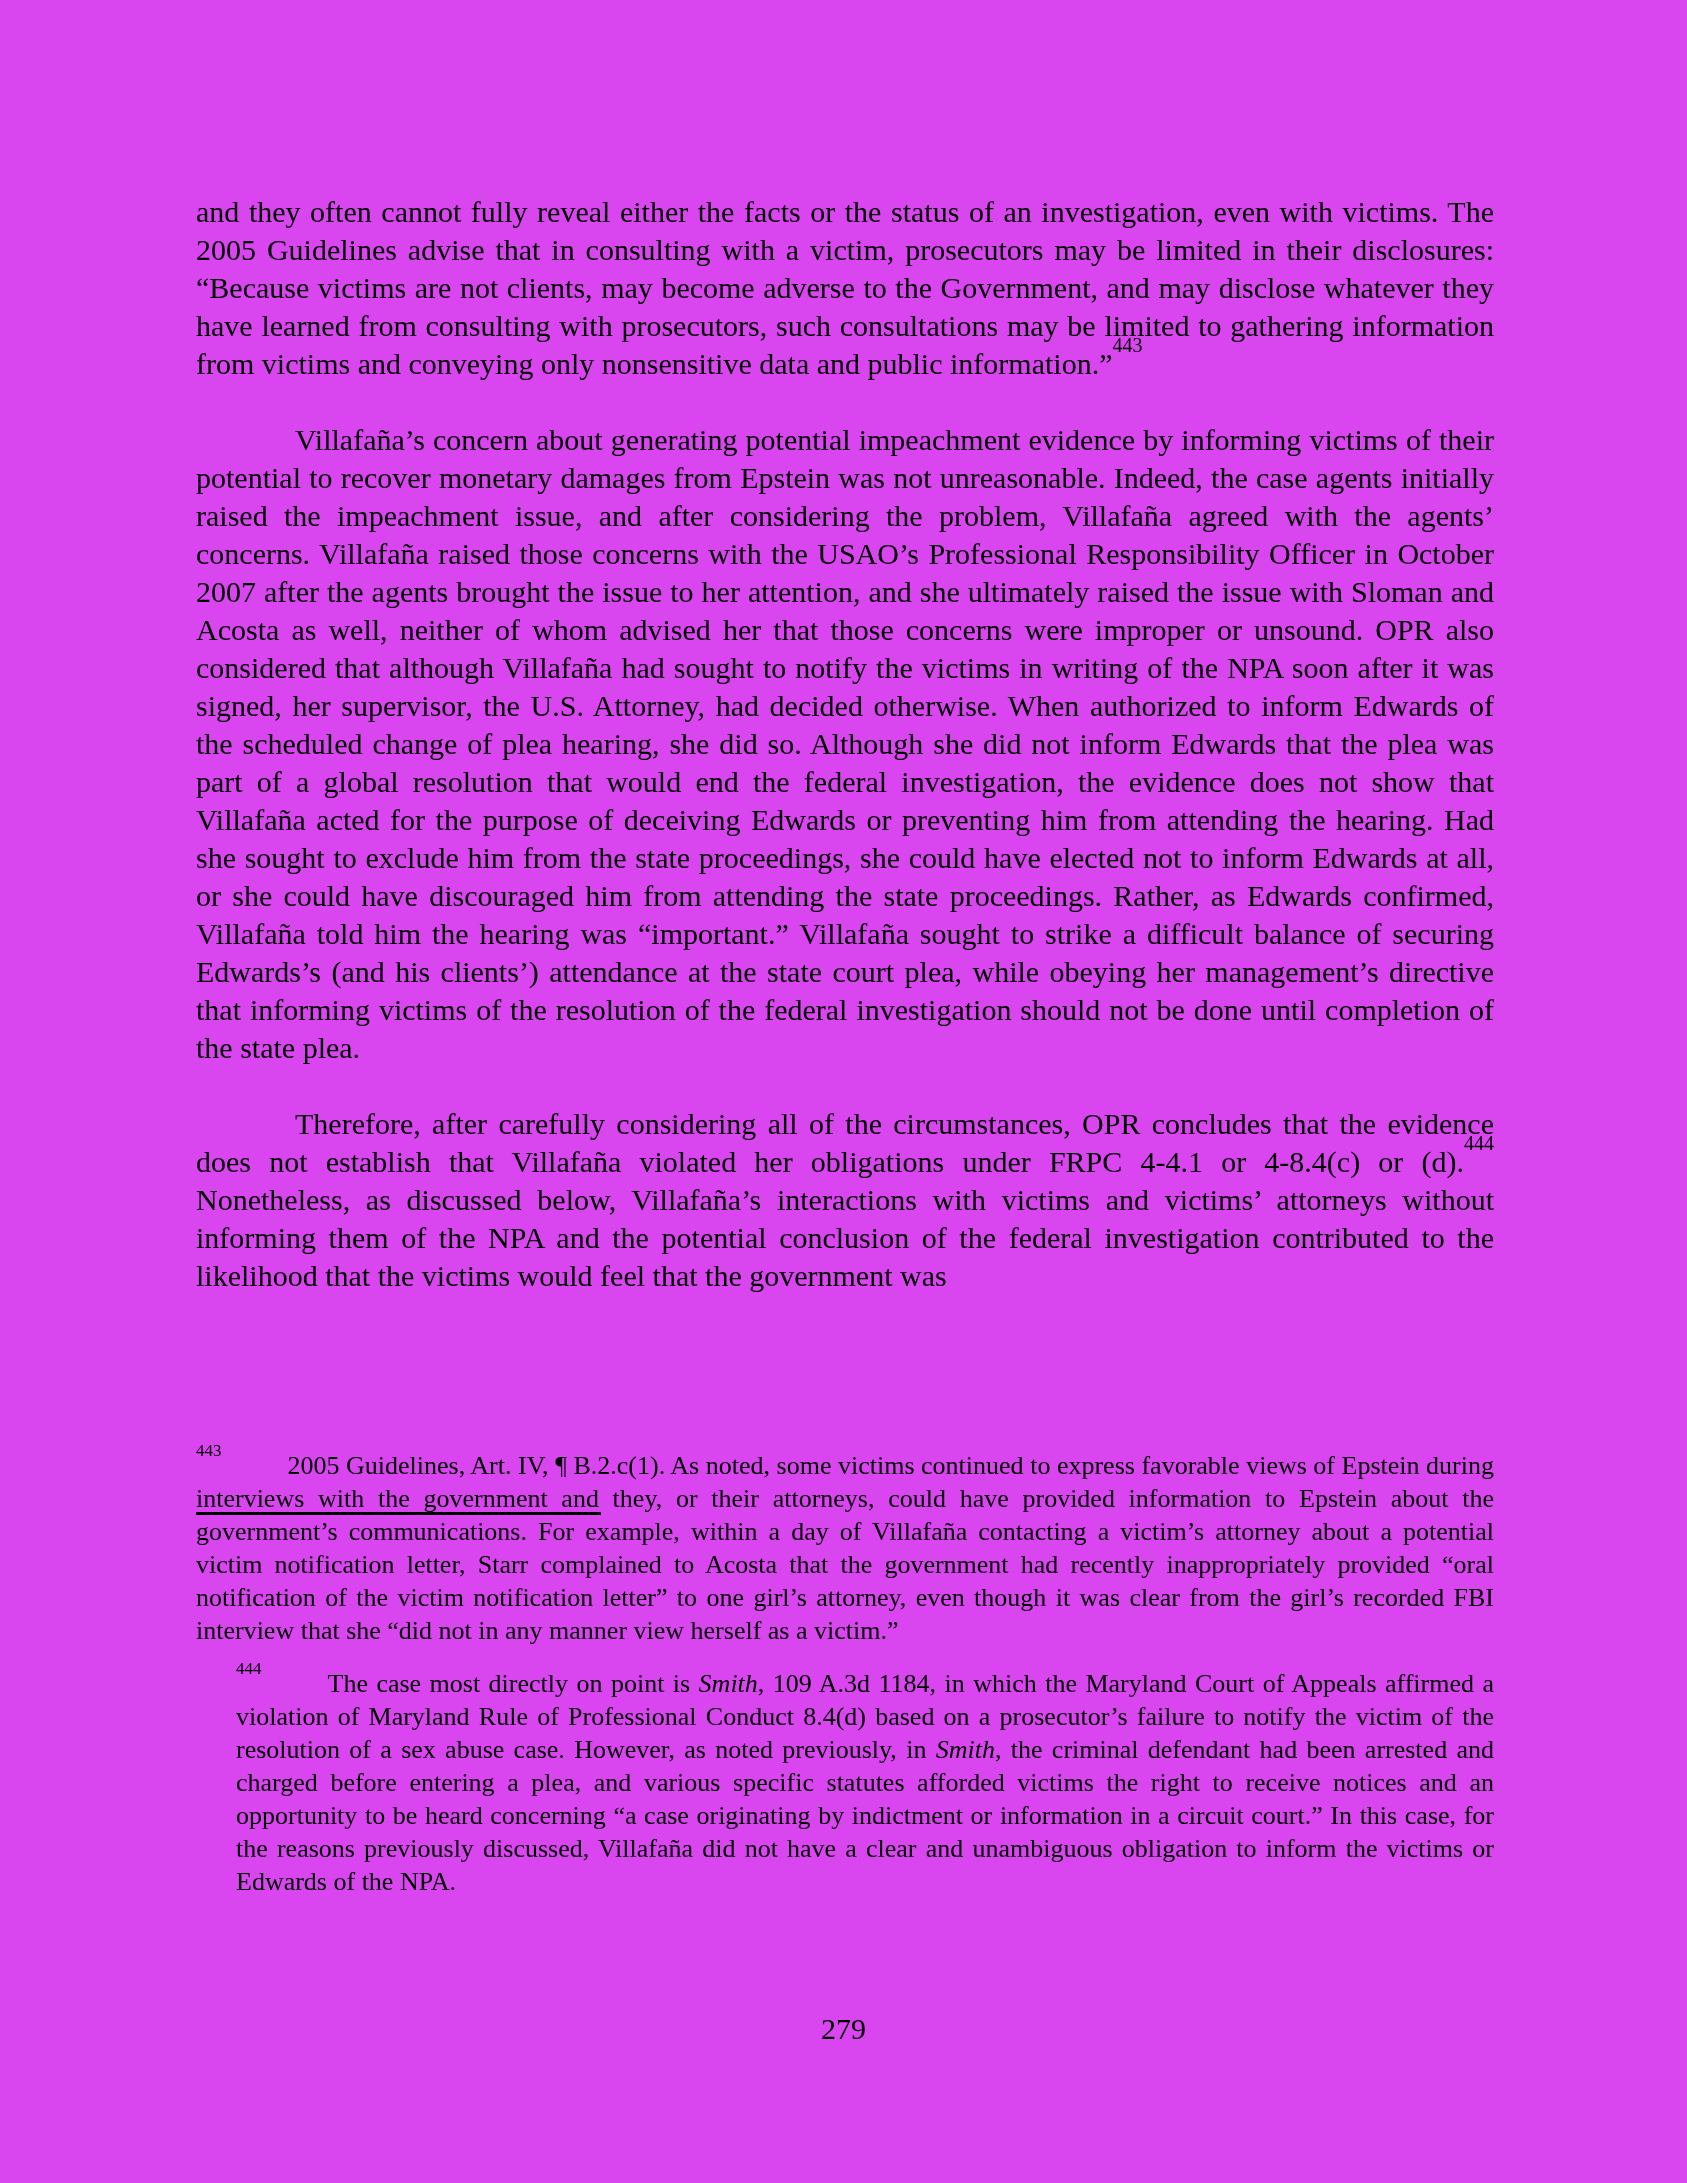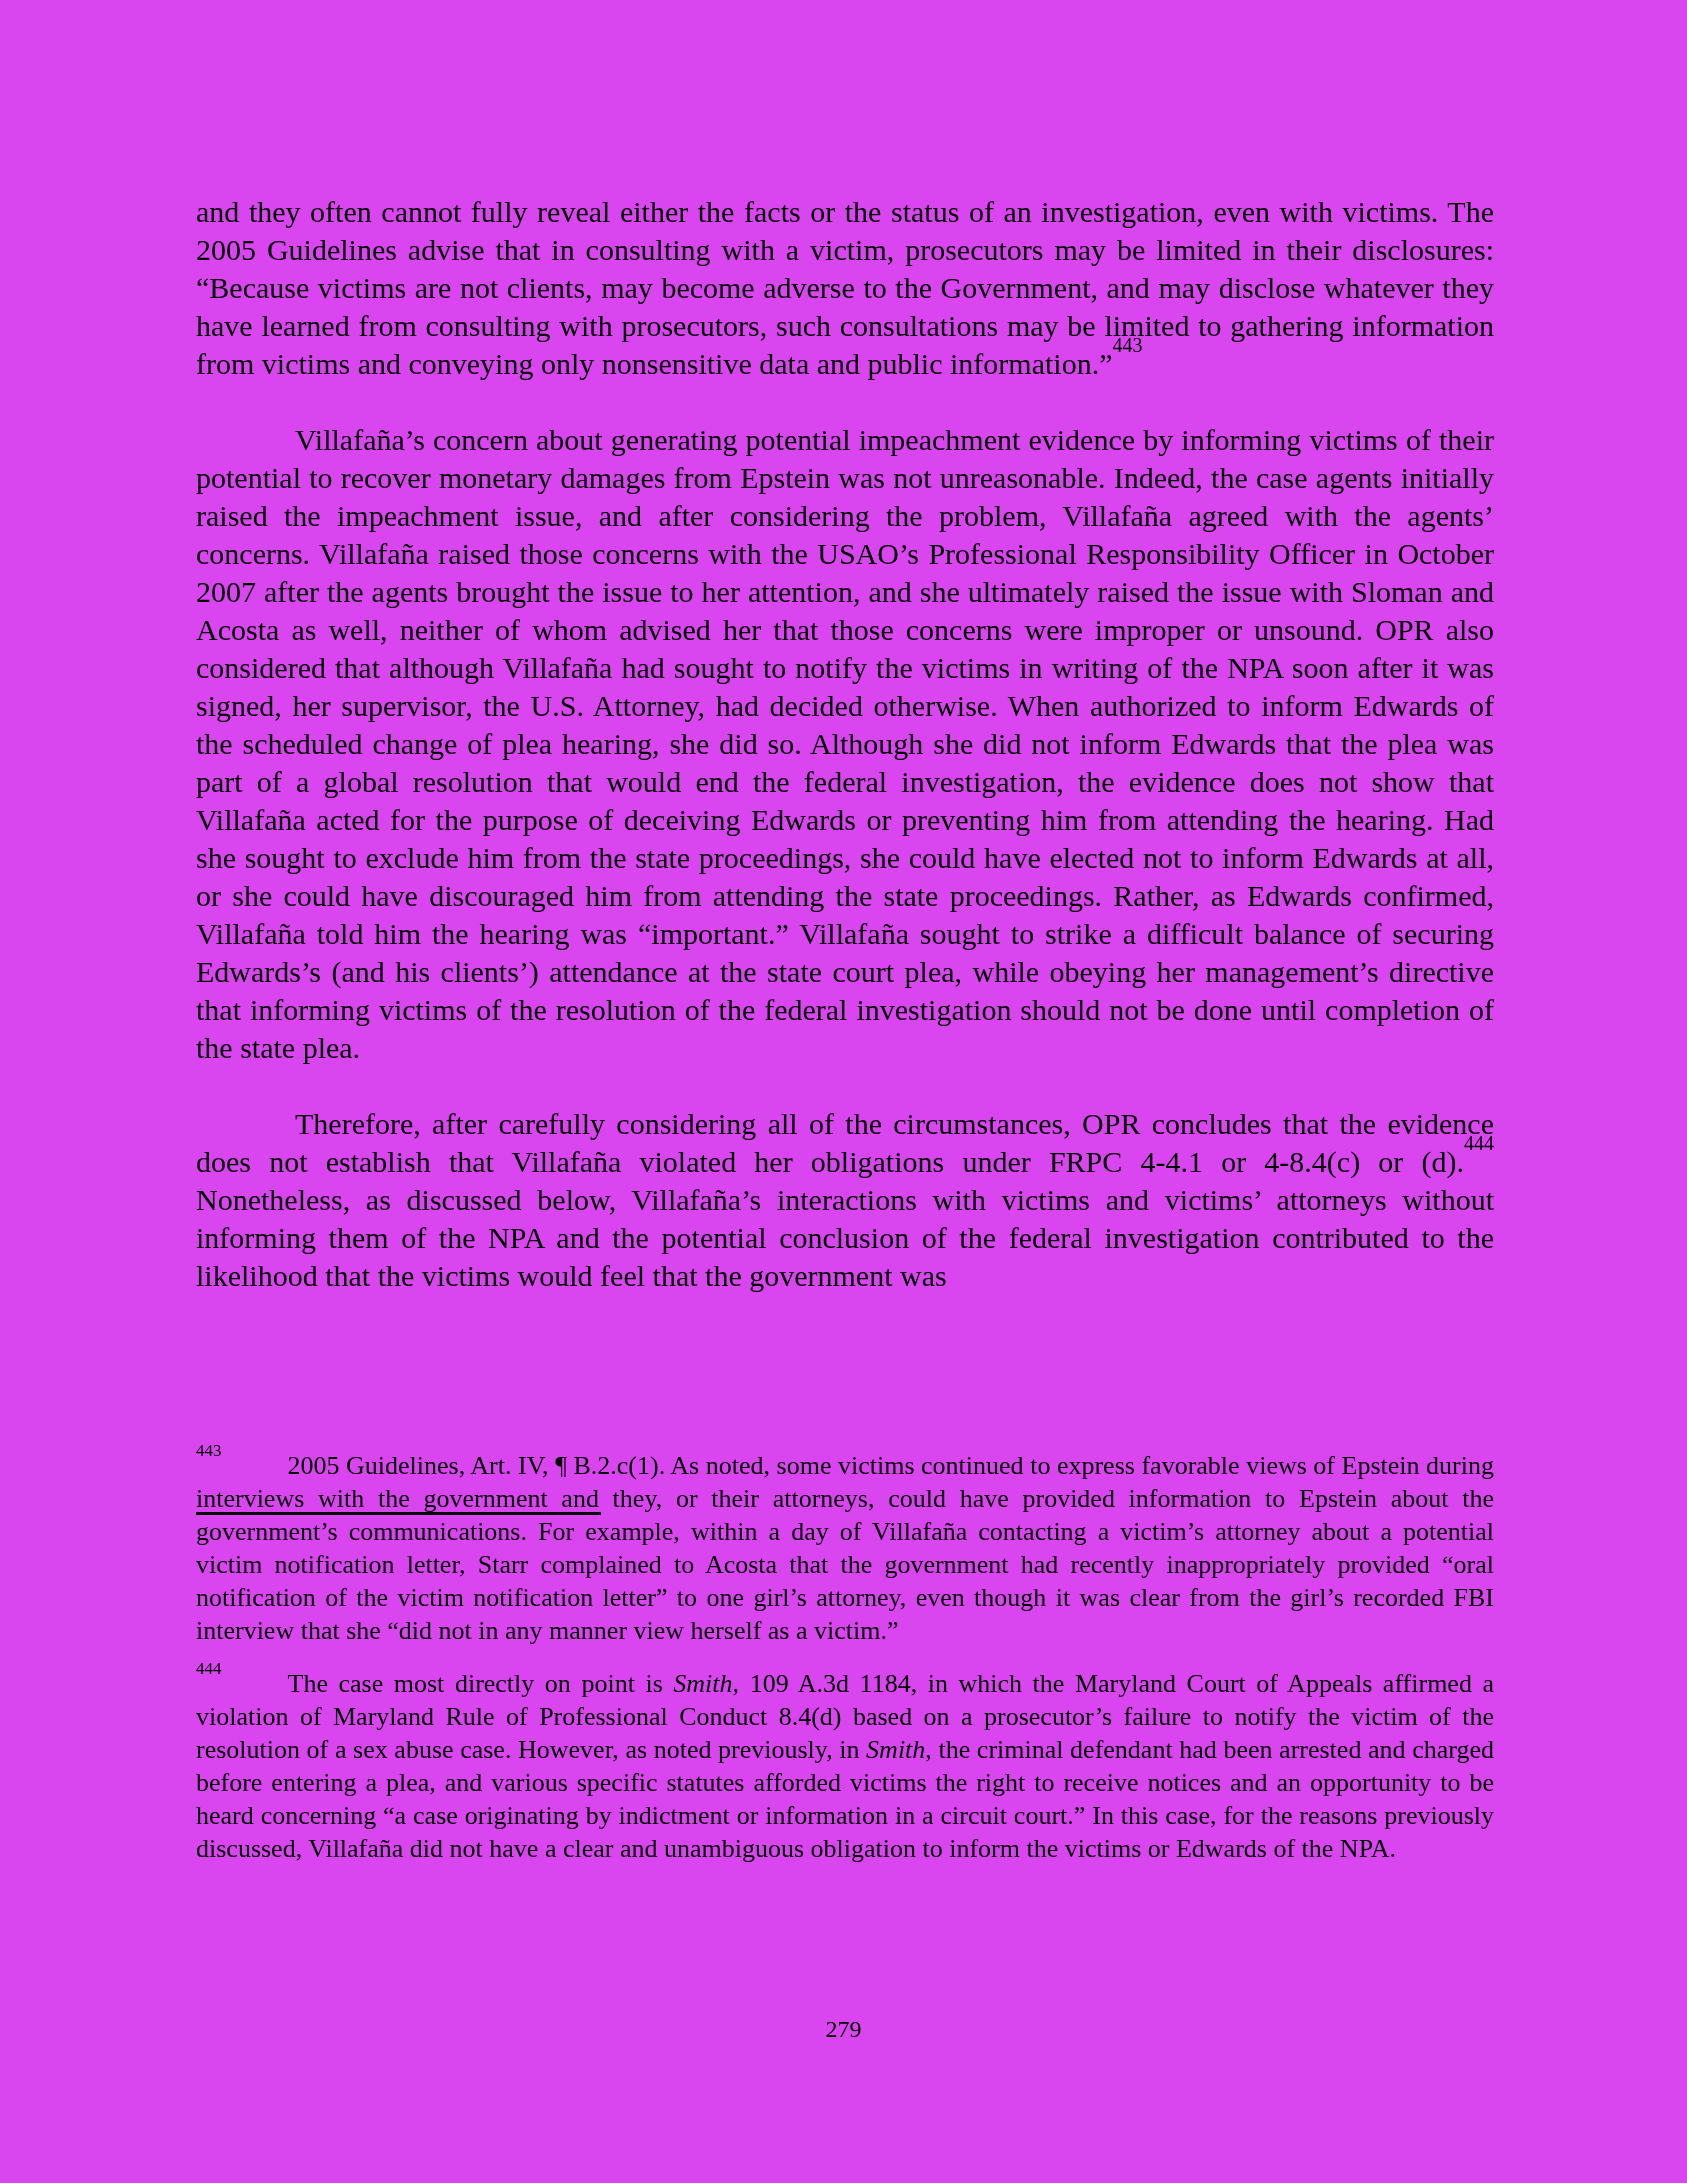--- a/index.html
+++ b/index.html
@@ -55,41 +55,42 @@
     width: 1298px;
   }
   .fn {
     margin: 0;
     font-size: 26px;
     line-height: 33px;
     text-align: justify;
   }
   .fn + .fn {
     margin-top: 20px;
+    margin-left: 40px;
   }
   .fn-marker {
     font-size: 17px;
     line-height: 0;
     position: relative;
     top: -8px;
   }
   .fn-tab {
     display: inline-block;
     width: 66px;
   }
   .case {
     font-style: italic;
   }
   .page-number {
     position: absolute;
     left: 0;
     top: 2010px;
     width: 100%;
     text-align: center;
-    font-size: 24px;
+    font-size: 30px;
     line-height: 38px;
   }
 </style>
 </head>
 <body>
 
 <div class="page">
 
   <div class="body-text">
 

